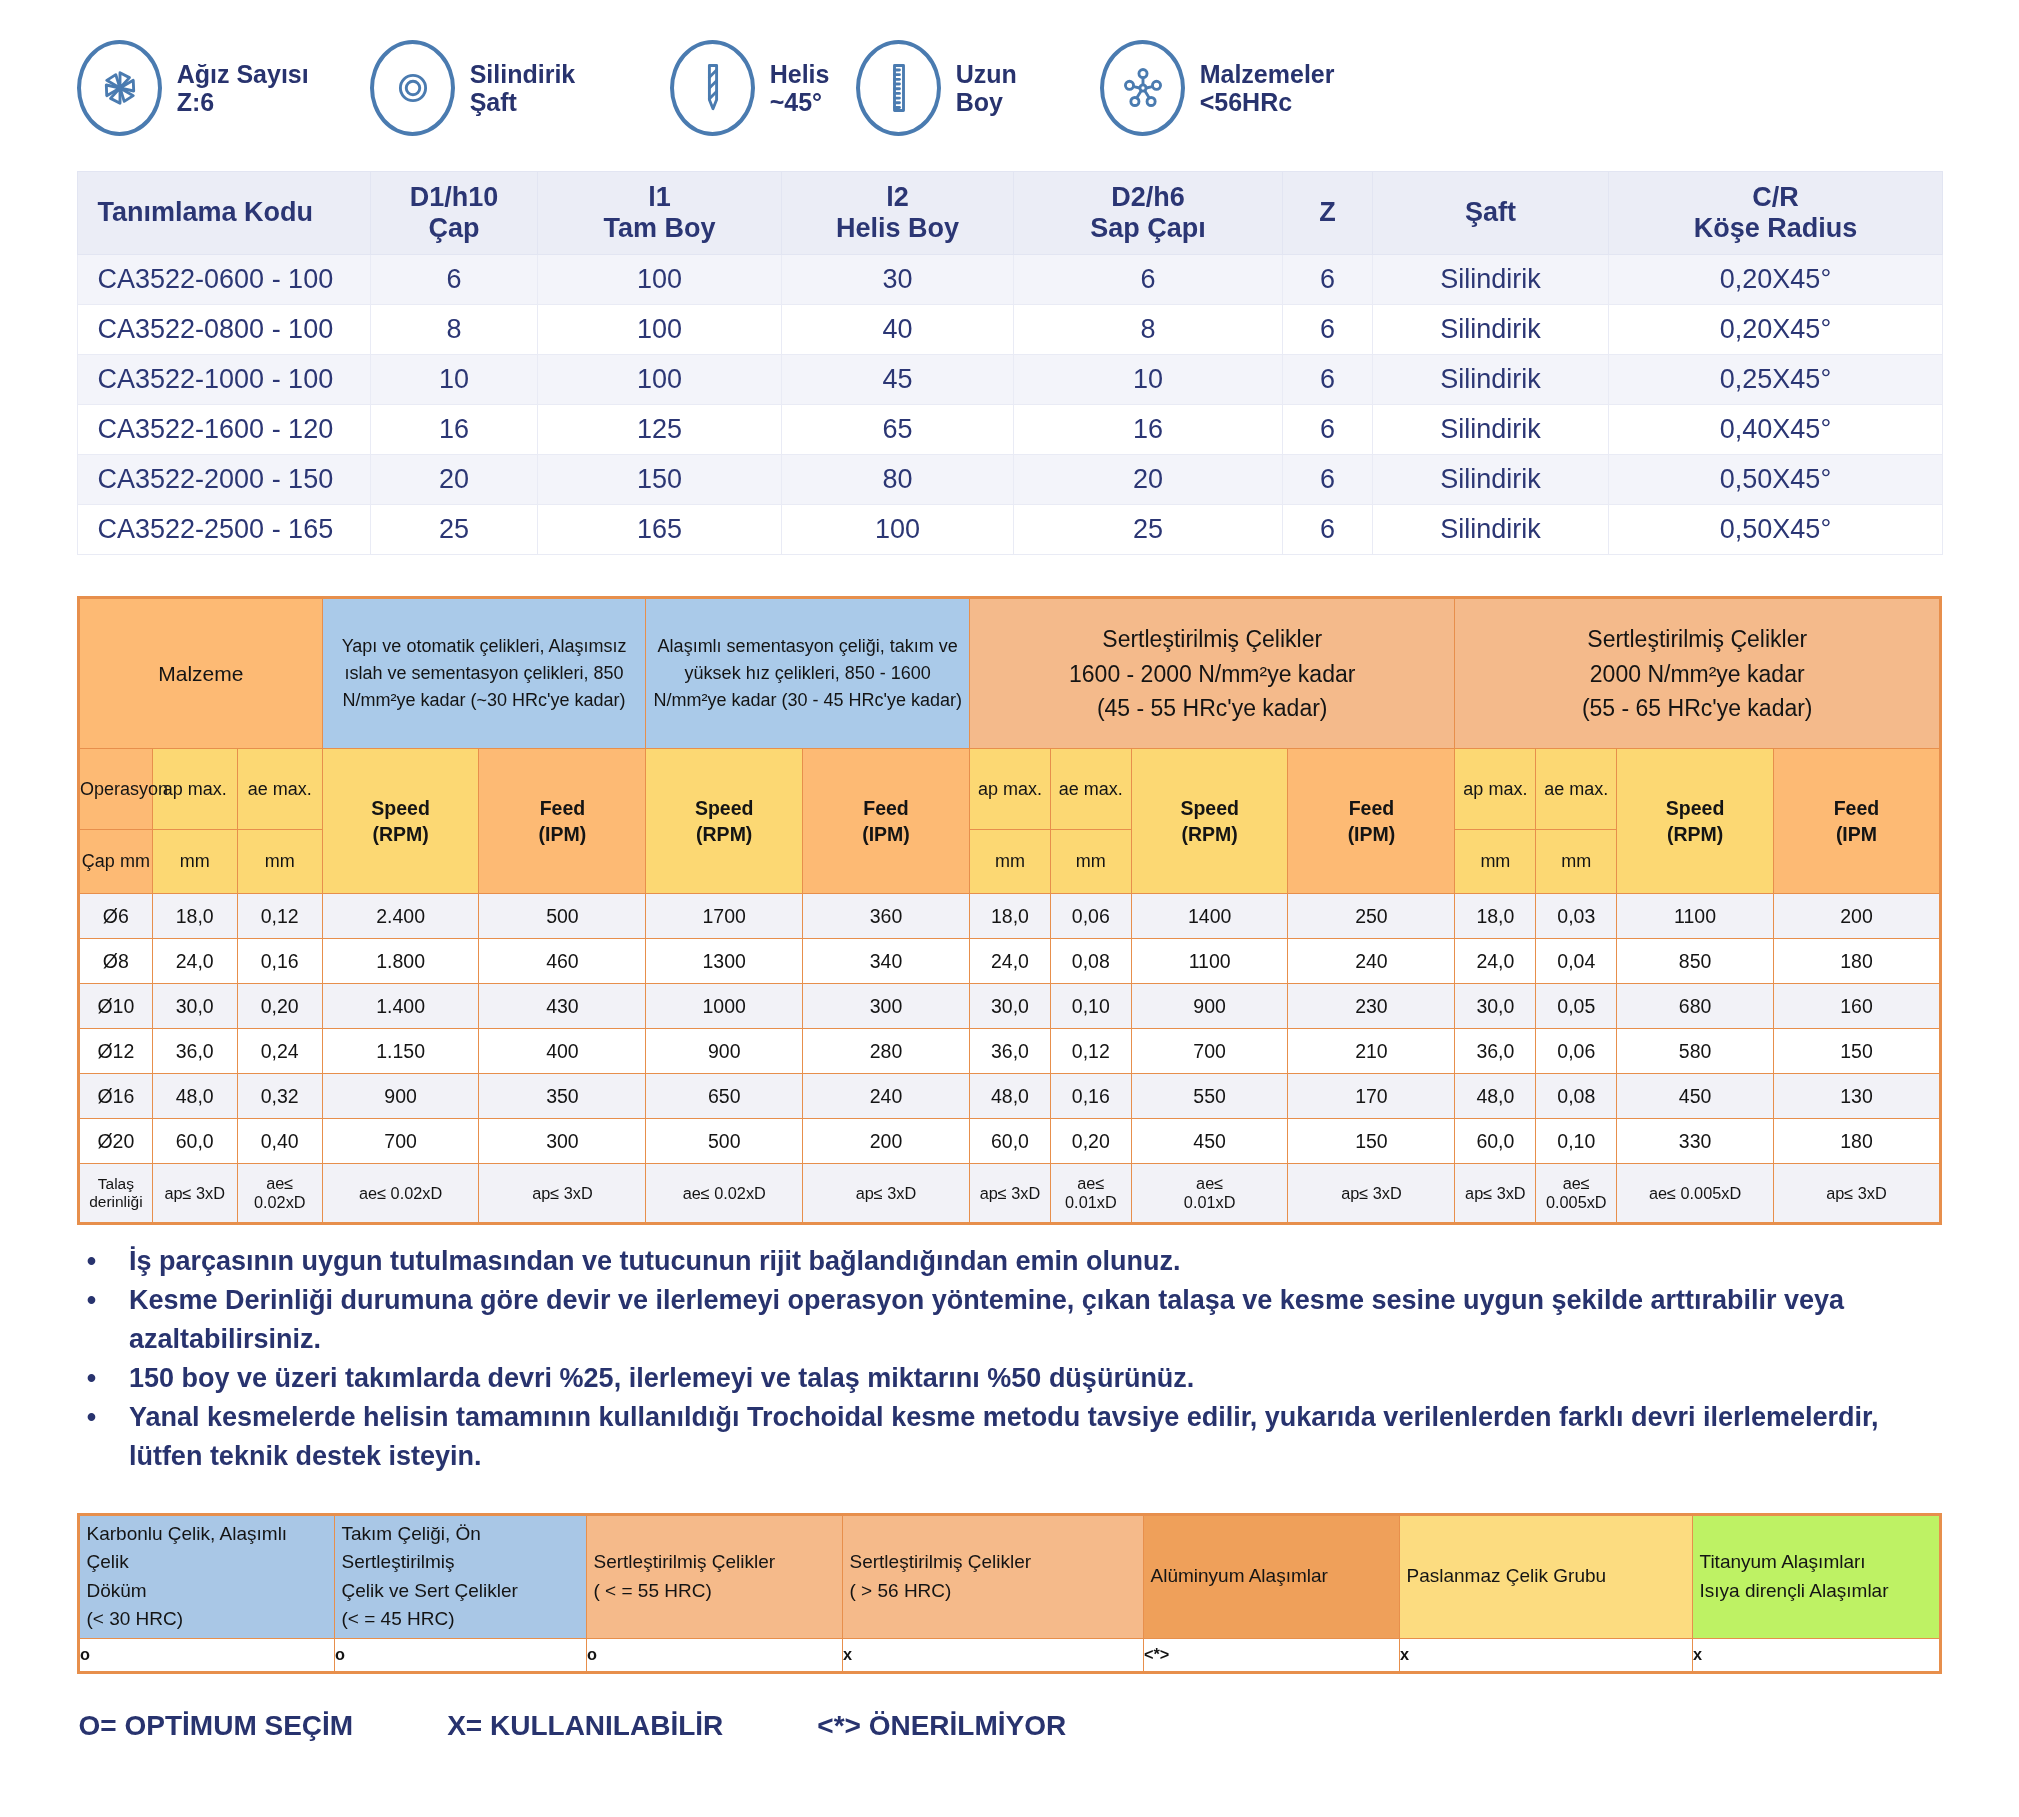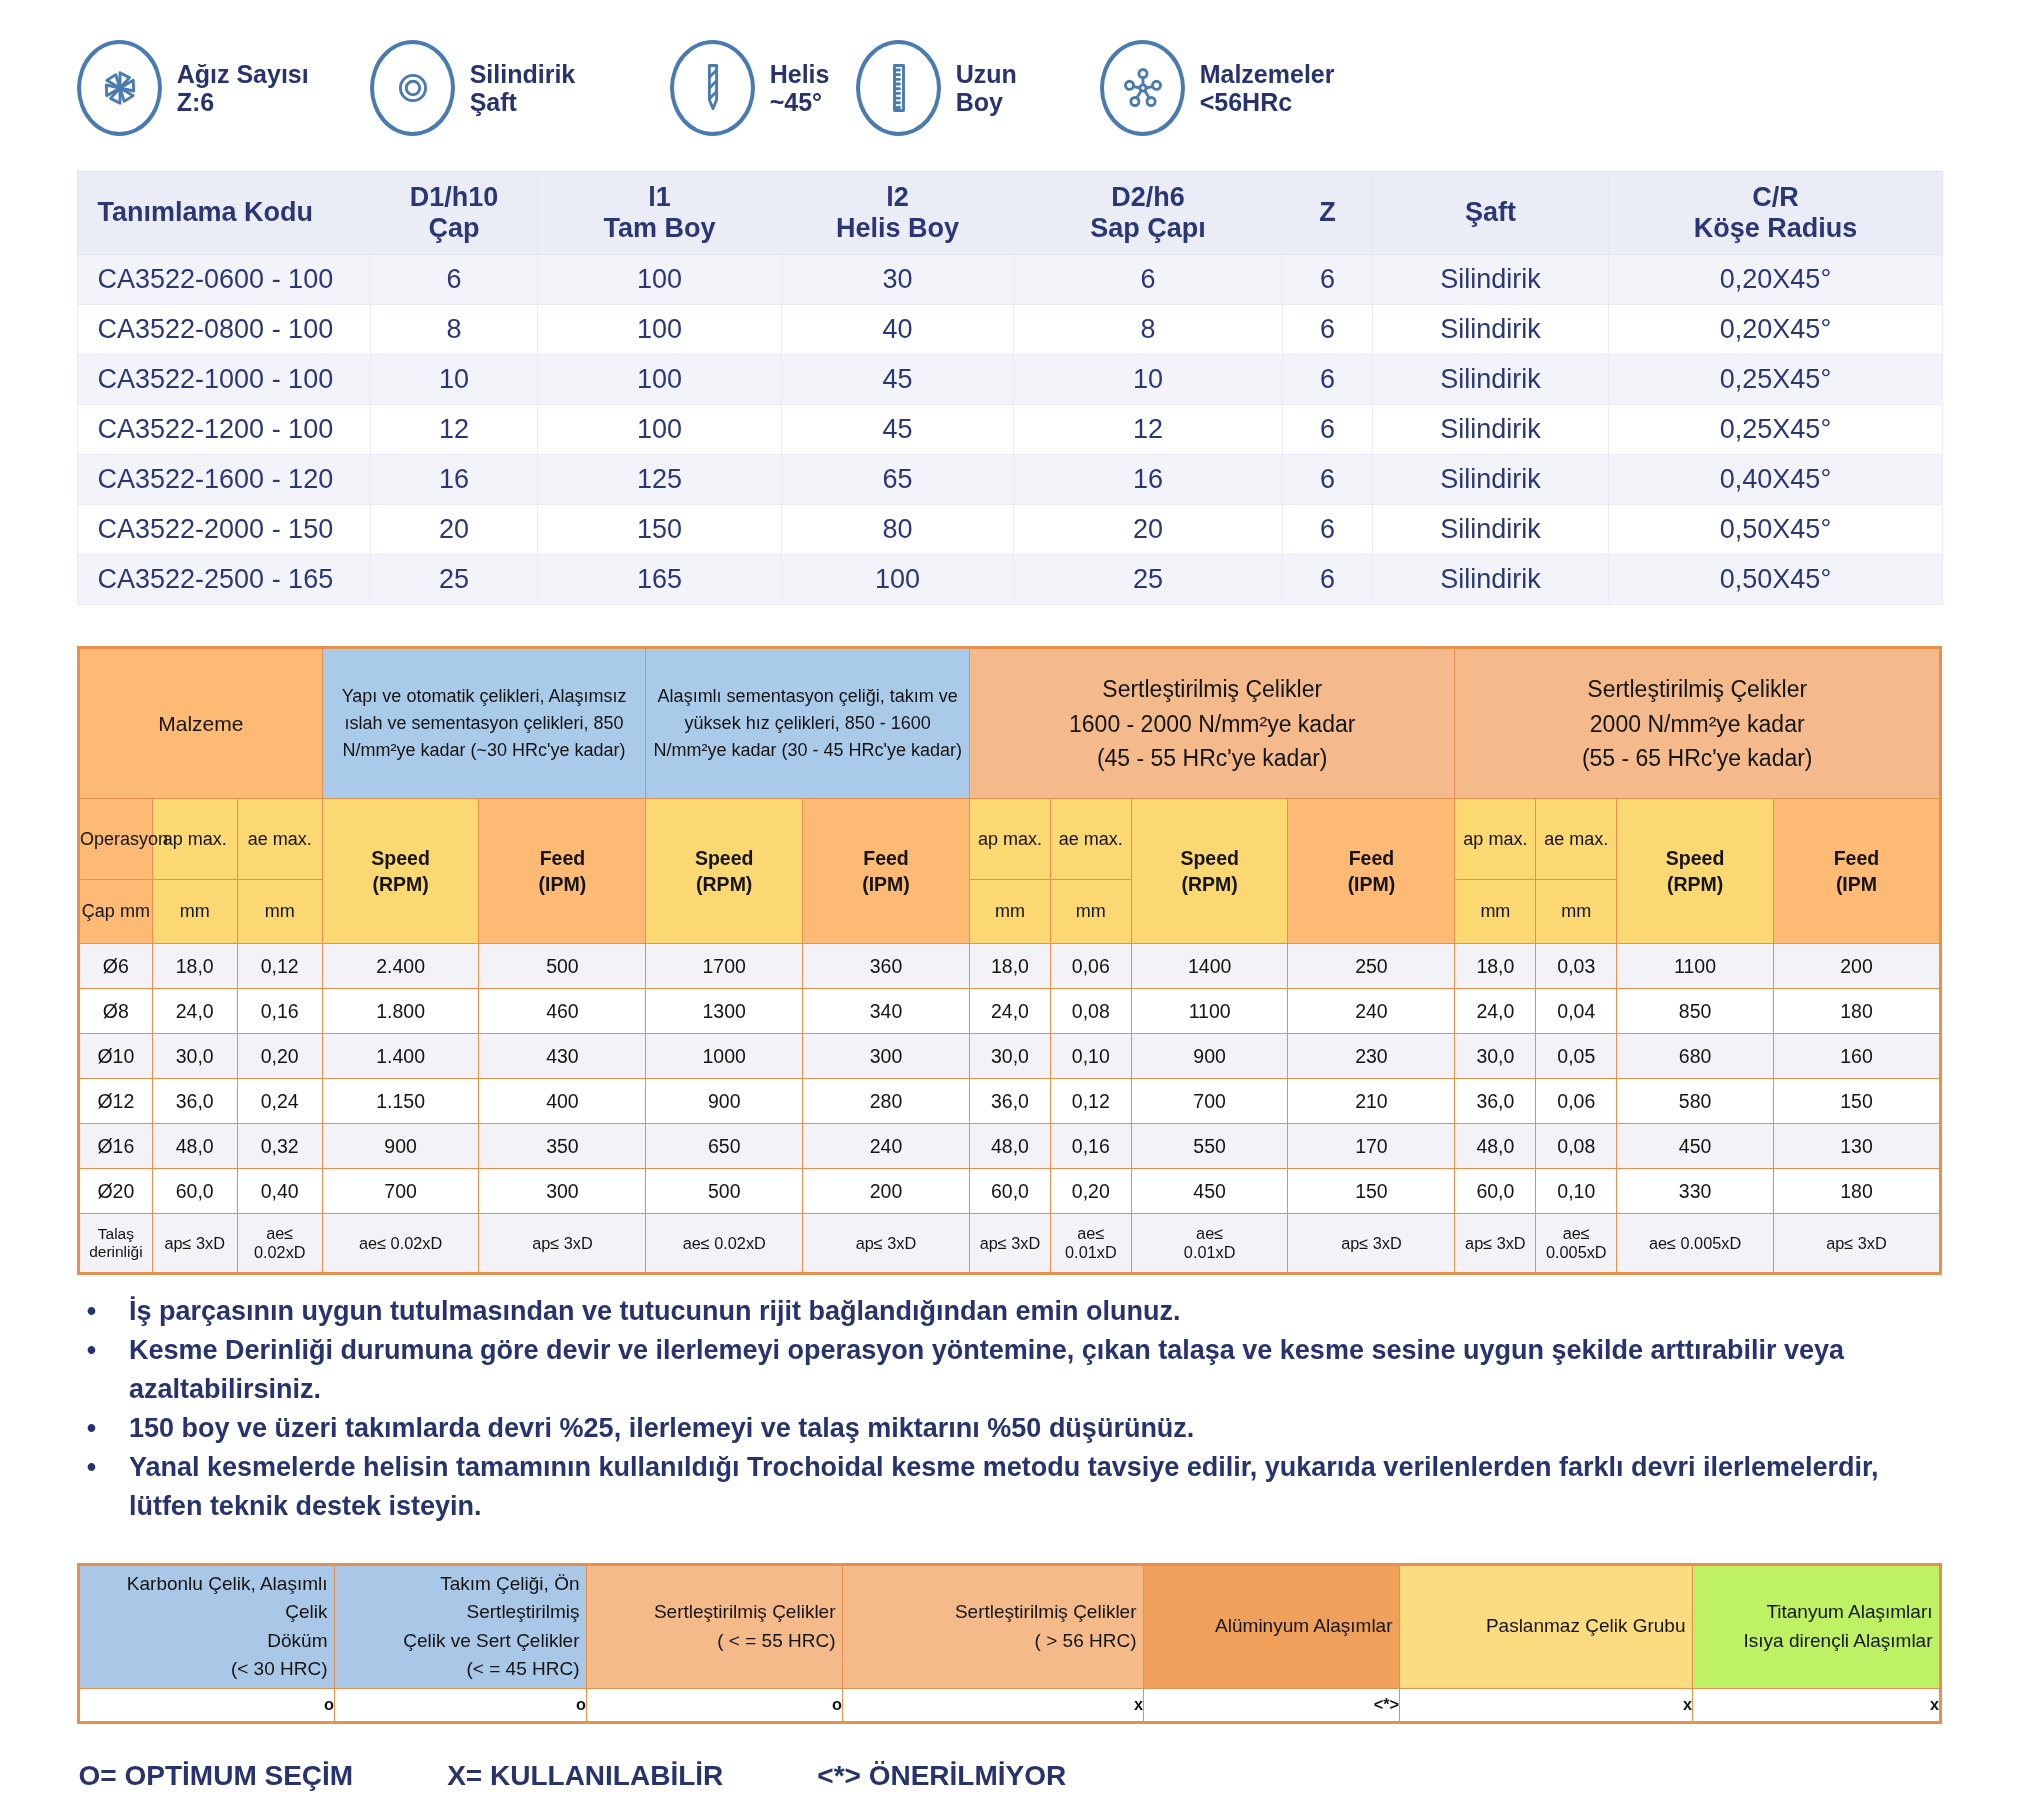--- a/index.html
+++ b/index.html
@@ -57,21 +57,21 @@
   
   .notes{list-style:none;margin:14.7px 0 36px 4.9px;}
   .notes li{
     font-size:27px;font-weight:600;color:#28336e;line-height:1.45;
     padding-left:47px;position:relative;
   }
   .notes li::before{content:"•";position:absolute;left:4.9px;}
 
   
   .t3{width:1865px;table-layout:fixed;border:3.3px solid #e78f4c;color:#141414;margin-bottom:36px;}
-  .t3 td{border:1.6px solid #e78f4c;text-align:right;vertical-align:middle;}
+  .t3 td{border:1.6px solid #e78f4c;text-align:left;vertical-align:middle;}
   .t3 .matcell{height:124px;font-size:19px;line-height:1.5;white-space:pre-line;font-weight:500;padding:0 6.5px;}
   .t3 .marker{height:34px;background:#fff;font-size:16.3px;font-weight:700;}
 
   
   .legend{display:flex;gap:94px;font-size:28px;font-weight:700;color:#28336e;margin:0 0 36px 1.6px;}
 </style>
 </head>
 <body>
 
 <div class="page">
@@ -205,30 +205,20 @@
           <td class="code">CA3522-1000 - 100</td>
           <td>10</td>
           <td>100</td>
           <td>45</td>
           <td>10</td>
           <td>6</td>
           <td>Silindirik</td>
           <td>0,25X45°</td>
         </tr>
         <tr>
-          <td class="code">CA3522-1200 - 100</td>
-          <td>12</td>
-          <td>100</td>
-          <td>45</td>
-          <td>12</td>
-          <td>6</td>
-          <td>Silindirik</td>
-          <td>0,25X45°</td>
-        </tr>
-        <tr>
           <td class="code">CA3522-1600 - 120</td>
           <td>16</td>
           <td>125</td>
           <td>65</td>
           <td>16</td>
           <td>6</td>
           <td>Silindirik</td>
           <td>0,40X45°</td>
         </tr>
         <tr>

